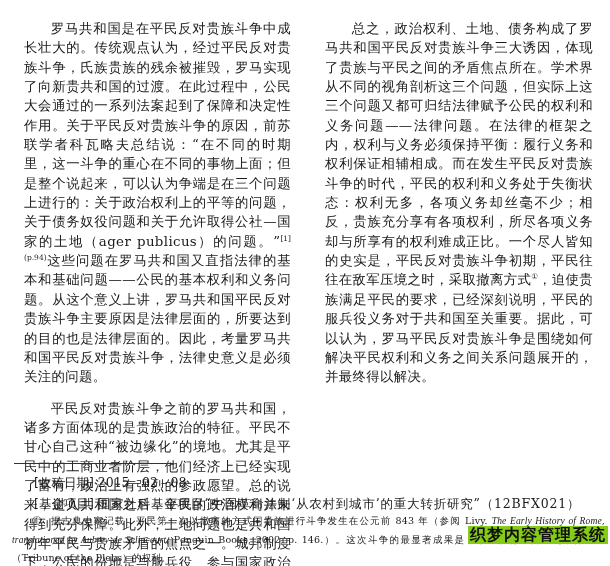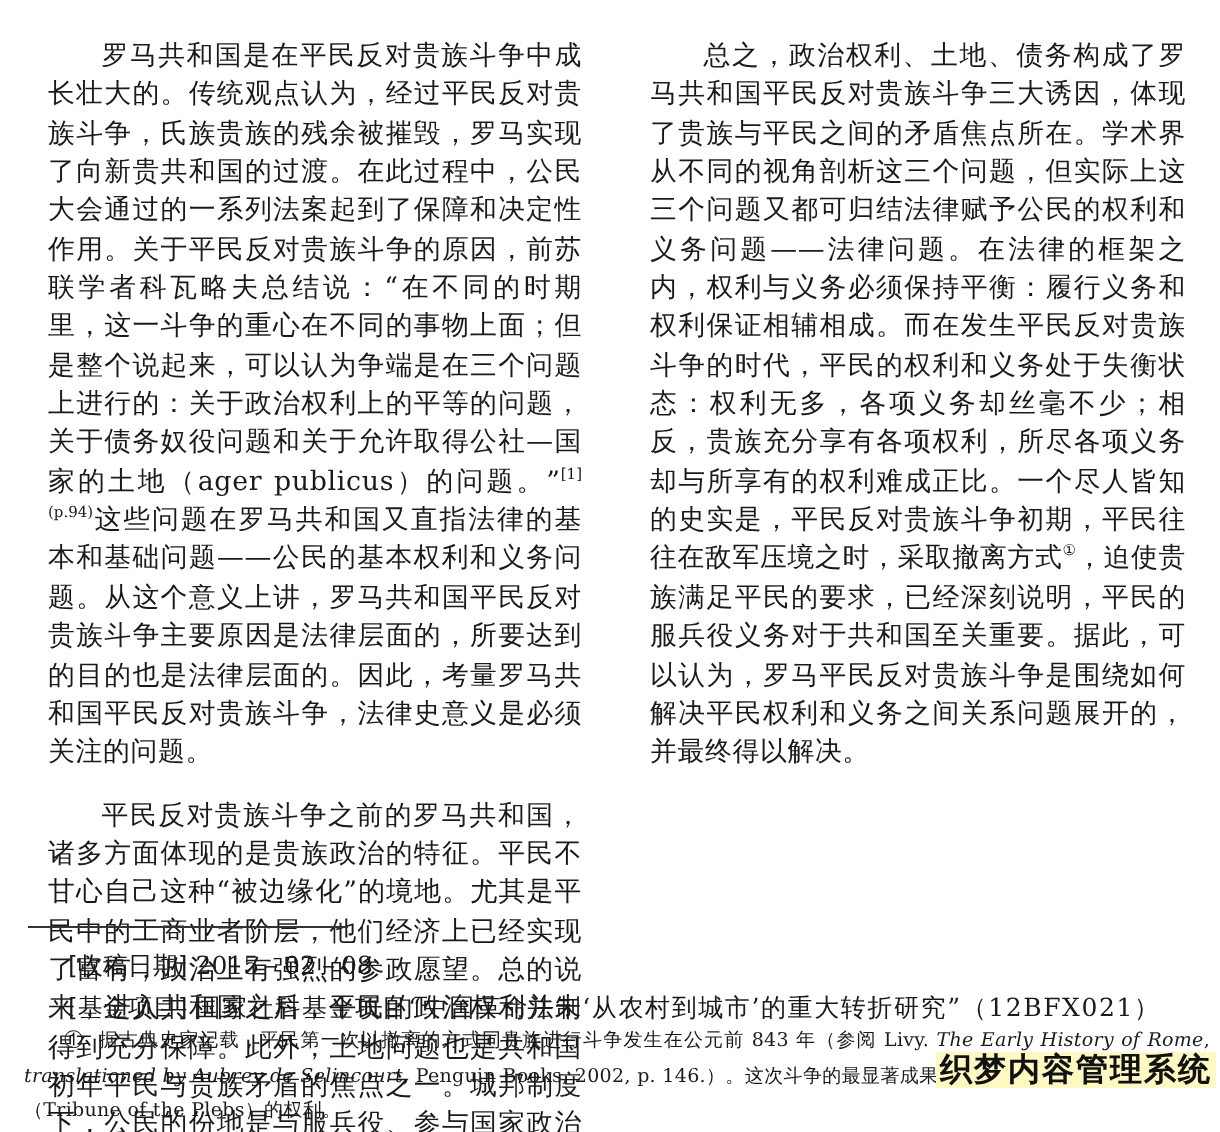--- a/index.html
+++ b/index.html
@@ -14,24 +14,24 @@
   sup { font-size:7.5px; line-height:0; vertical-align:super; letter-spacing:0; }
   .divider { position:absolute; left:14px; top:463px; width:160px; height:0; border-top:1px solid #333; }
   .meta { position:absolute; left:34px; font-size:12.5px; line-height:16px; }
   .meta .label { font-family:"DejaVu Sans","Liberation Sans",sans-serif; font-weight:normal; }
   .meta1 { top:475px; }
   .meta2 { top:496px;text-align:center; }
   .meta2 .val { letter-spacing:0.8px; }
   .footnote { position:absolute; left:12px; top:512px; width:593px; font-size:9.5px; line-height:17.5px;
               text-align:justify; letter-spacing:0.15px; }
   .footnote .fn-first { text-indent:20px; display:block; }
-  .footnote i { font-style:italic; }
+  .footnote i { font-style:italic;font-family:Liberation Serif, serif; }
   .watermark { position:absolute; right:2px; top:526px; text-align:right;
                font-family:"DejaVu Sans","Liberation Sans",sans-serif; font-weight:bold; color:#111;
-               background:#fef9c3; padding:0 2px; }
+               background:#84cc16; padding:0 2px; }
   .watermark .wm1 { font-size:16px; line-height:18px; letter-spacing:1px; display:block; }
   .watermark .wm2 { font-size:14px; line-height:17px; letter-spacing:3px; display:block; font-family:"DejaVu Sans Mono","Liberation Mono",monospace; }
 </style>
 </head>
 <body>
 
 <div class="col left">
   <p><span>罗马共和国是在平民反对贵族斗争中成长壮大的。传统观点认为，经过平民反对贵族斗争，氏族贵族的残余被摧毁，罗马实现了向新贵共和国的过渡。在此过程中，公民大会通过的一系列法案起到了保障和决定性作用。关于平民反对贵族斗争的原因，前苏联学者科瓦略夫总结说：“在不同的时期里，这一斗争的重心在不同的事物上面；但是整个说起来，可以认为争端是在三个问题上进行的：关于政治权利上的平等的问题，关于债务奴役问题和关于允许取得公社—国家的土地（ager publicus）的问题。”</span><sup>[1](p.94)</sup><span>这些问题在罗马共和国又直指法律的基本和基础问题——公民的基本权利和义务问题。从这个意义上讲，罗马共和国平民反对贵族斗争主要原因是法律层面的，所要达到的目的也是法律层面的。因此，考量罗马共和国平民反对贵族斗争，法律史意义是必须关注的问题。</span></p>
   <p>平民反对贵族斗争之前的罗马共和国，诸多方面体现的是贵族政治的特征。平民不甘心自己这种“被边缘化”的境地。尤其是平民中的工商业者阶层，他们经济上已经实现了富有，政治上有强烈的参政愿望。总的说来，进入共和国之后，平民的政治权利并未得到充分保障。此外，土地问题也是共和国初年平民与贵族矛盾的焦点之一。城邦制度下，公民的份地是与服兵役、参与国家政治等权利和义务紧密联系在一起。共和国诞生后，罗马通过对外扩张占领了许多土地，但因贵族把握政权，</p>
 </div>

